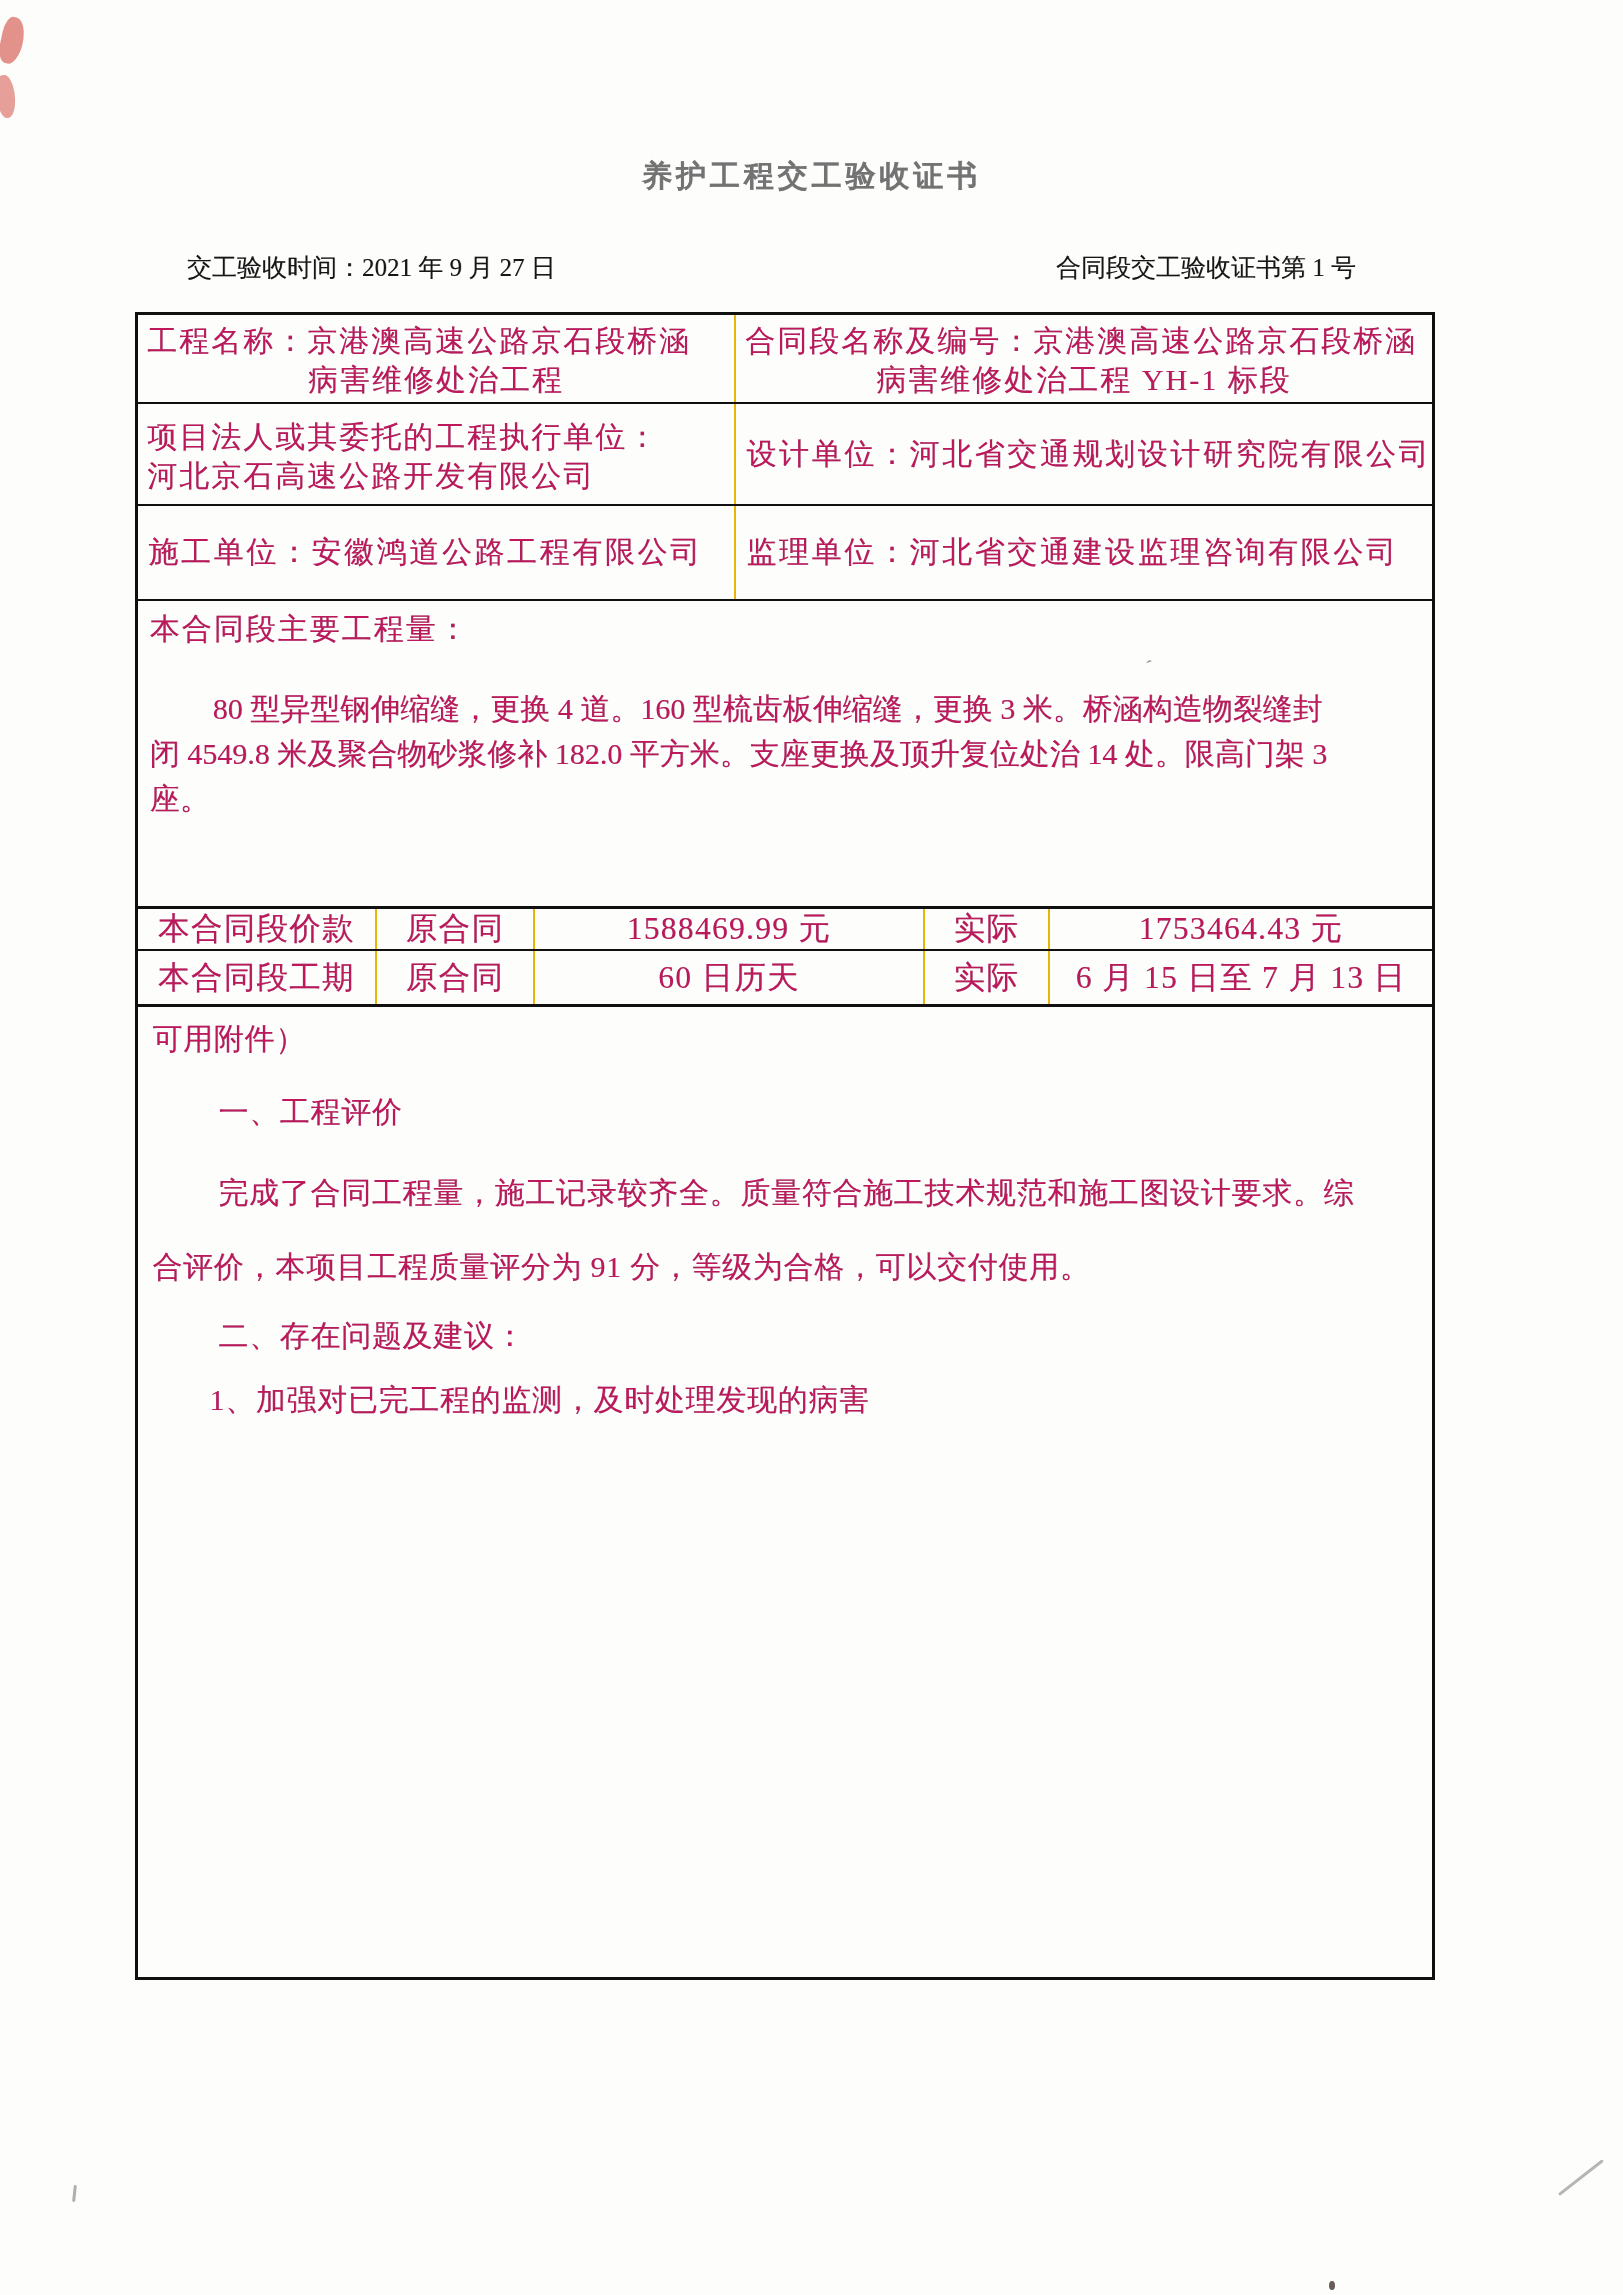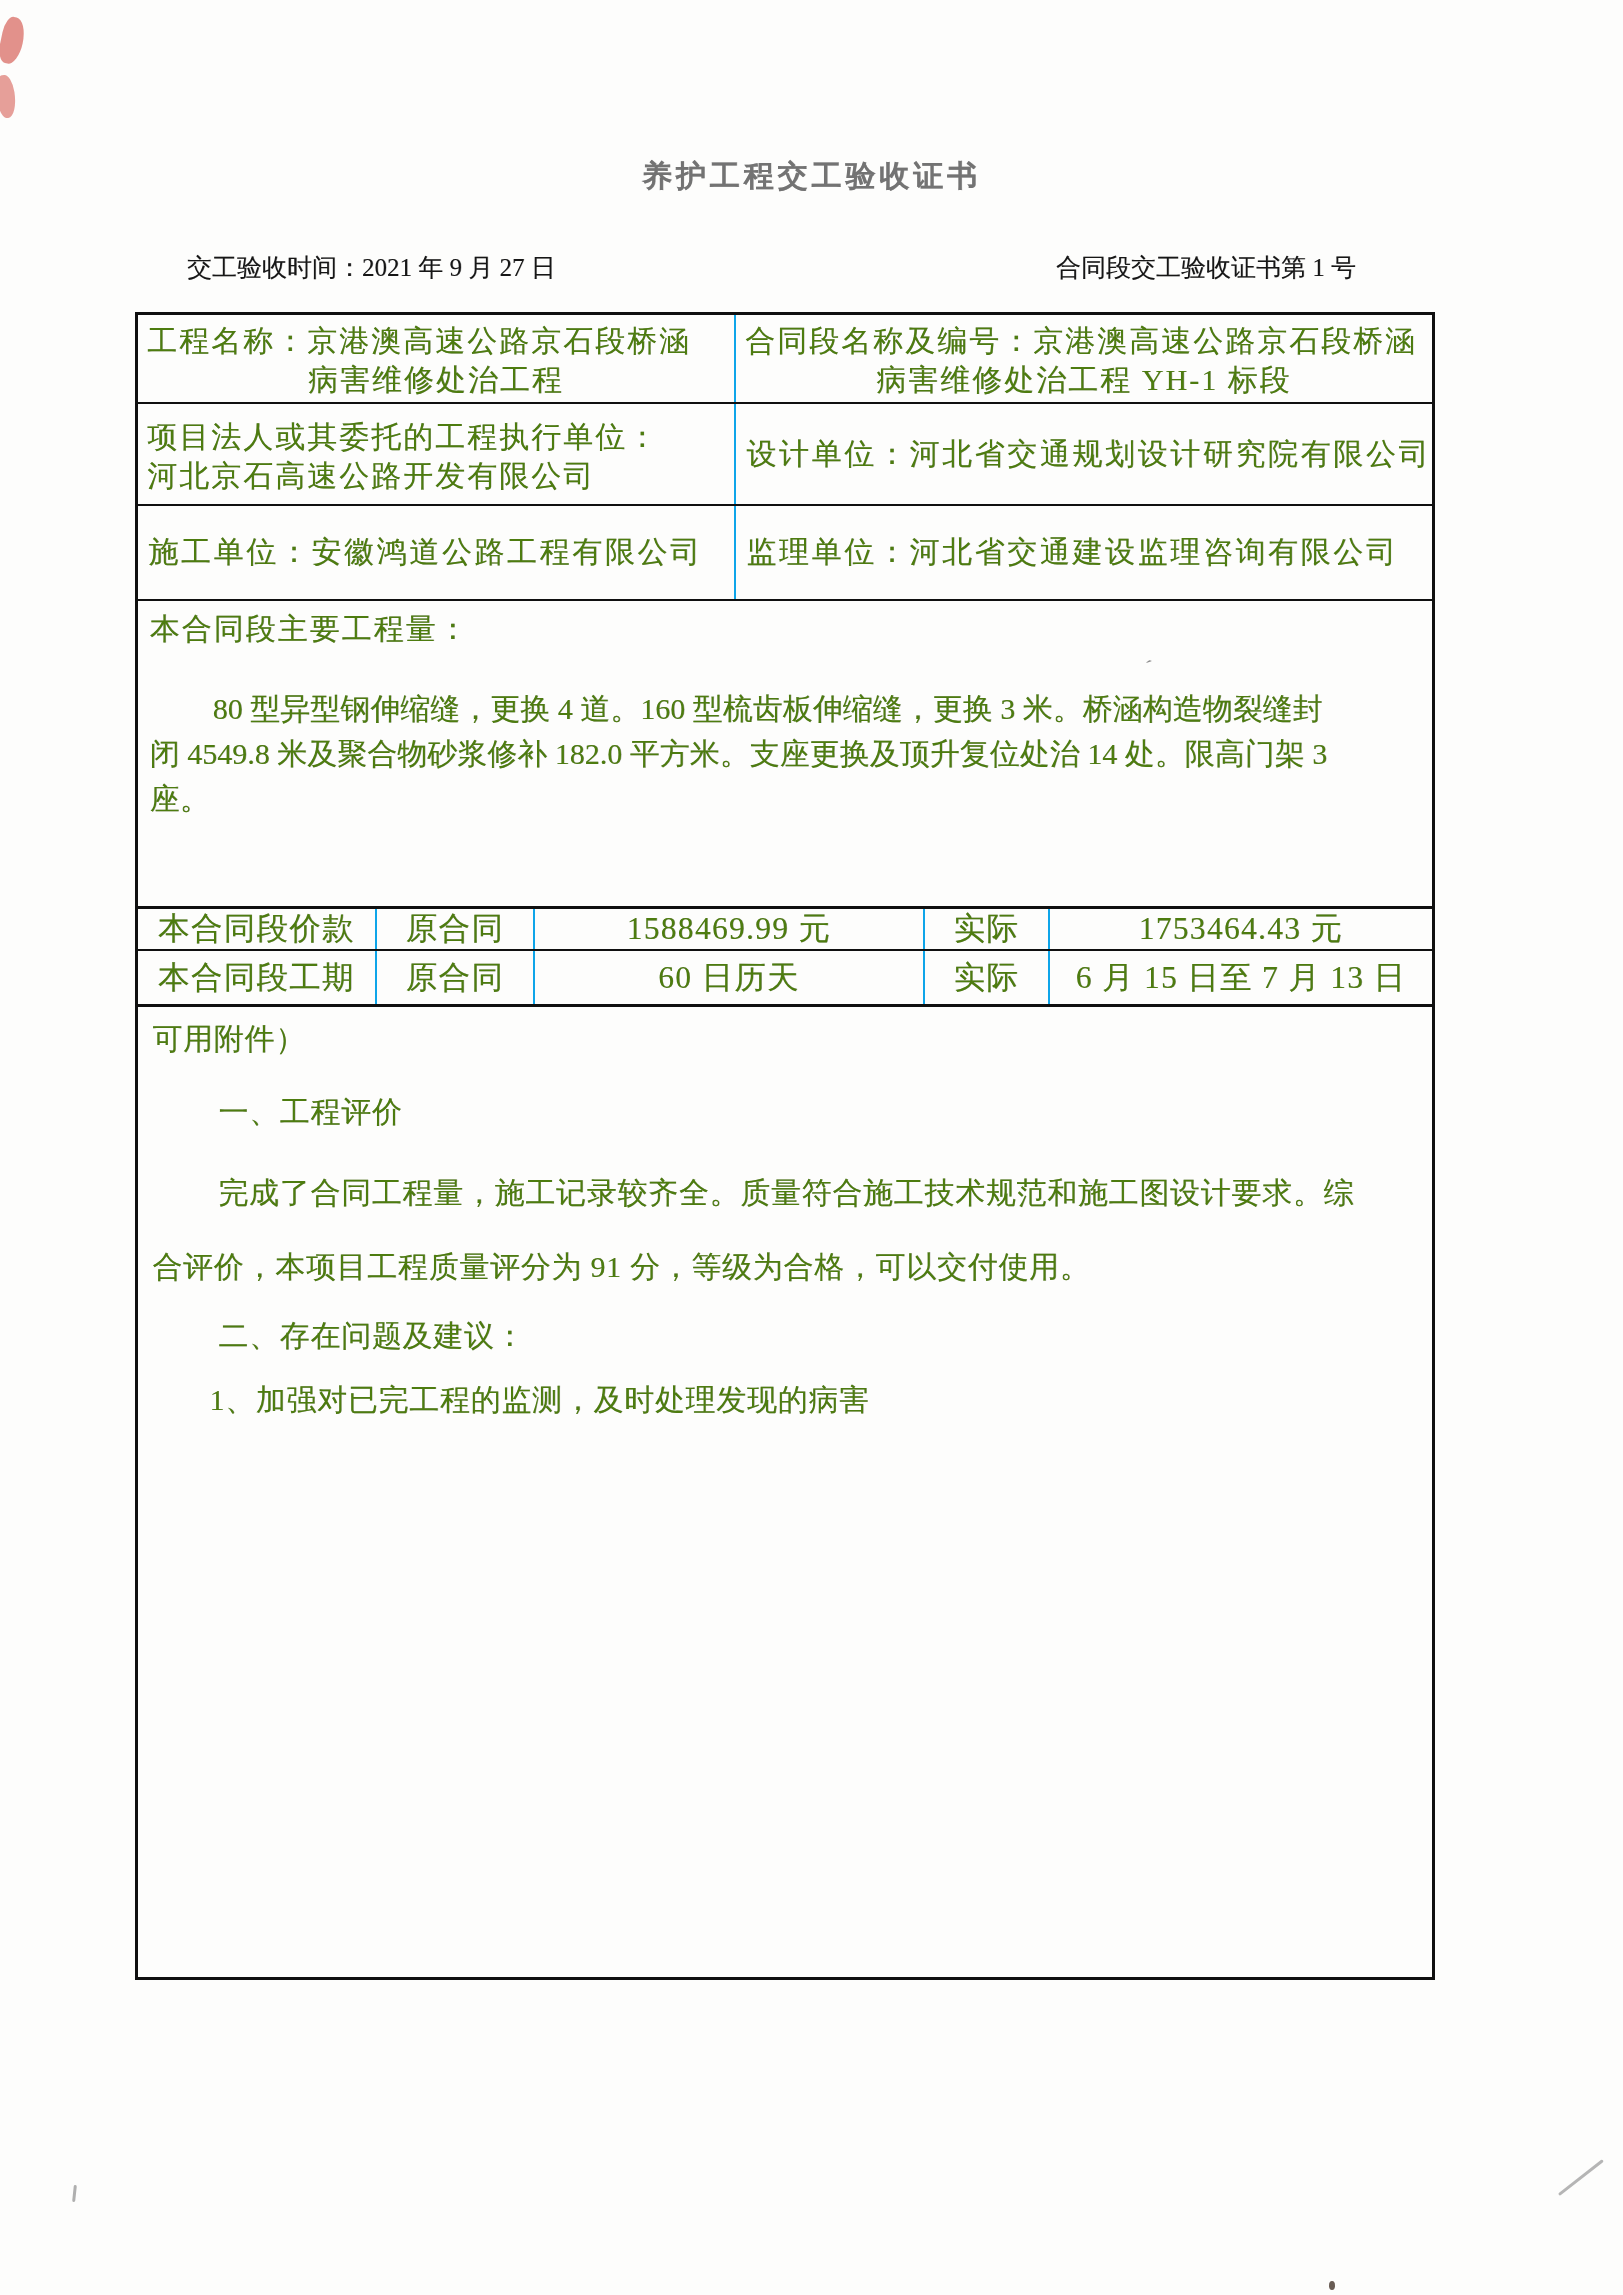--- a/index.html
+++ b/index.html
@@ -39,27 +39,27 @@
     position:absolute;left:187px;top:251px;width:1169px;
     display:flex;justify-content:space-between;align-items:flex-start;
     font-size:25px;color:#161616;
   }
   .dateline .left-part{white-space:nowrap;}
   .dateline .right-part{white-space:nowrap;}
 
   .doc-table{
     position:absolute;left:135px;top:312px;width:1300px;height:1668px;
     box-sizing:border-box;border:3.9px solid #101010;
-    display:flex;flex-direction:column;font-size:30px;color:#4d7c0f;
+    display:flex;flex-direction:column;font-size:30px;color:#be185d;
   }
   .row{box-sizing:border-box;display:grid;border-bottom:2px solid #101010;}
   .cols2{grid-template-columns:596px 1fr;}
   .cols5{grid-template-columns:237px 158px 390px 125px 1fr;}
   .cell{box-sizing:border-box;min-width:0;overflow:hidden;}
-  .row .cell + .cell{border-left:2px solid #0ea5e9;}
+  .row .cell + .cell{border-left:2px solid #eab308;}
 
   .r1{height:89px;border-bottom-width:2.6px;}
   .r2{height:102px;}
   .r3{height:95px;}
   .r4{height:308px;border-bottom-width:3.3px;grid-template-columns:1fr;}
   .r5{height:42px;}
   .r6{height:56px;border-bottom-width:3.3px;}
   .r7{flex:1;border-bottom:none;grid-template-columns:1fr;}
 
   .pair-cell{padding:3.3px 9.2px 0 9.2px;display:flex;flex-direction:column;justify-content:center;}

